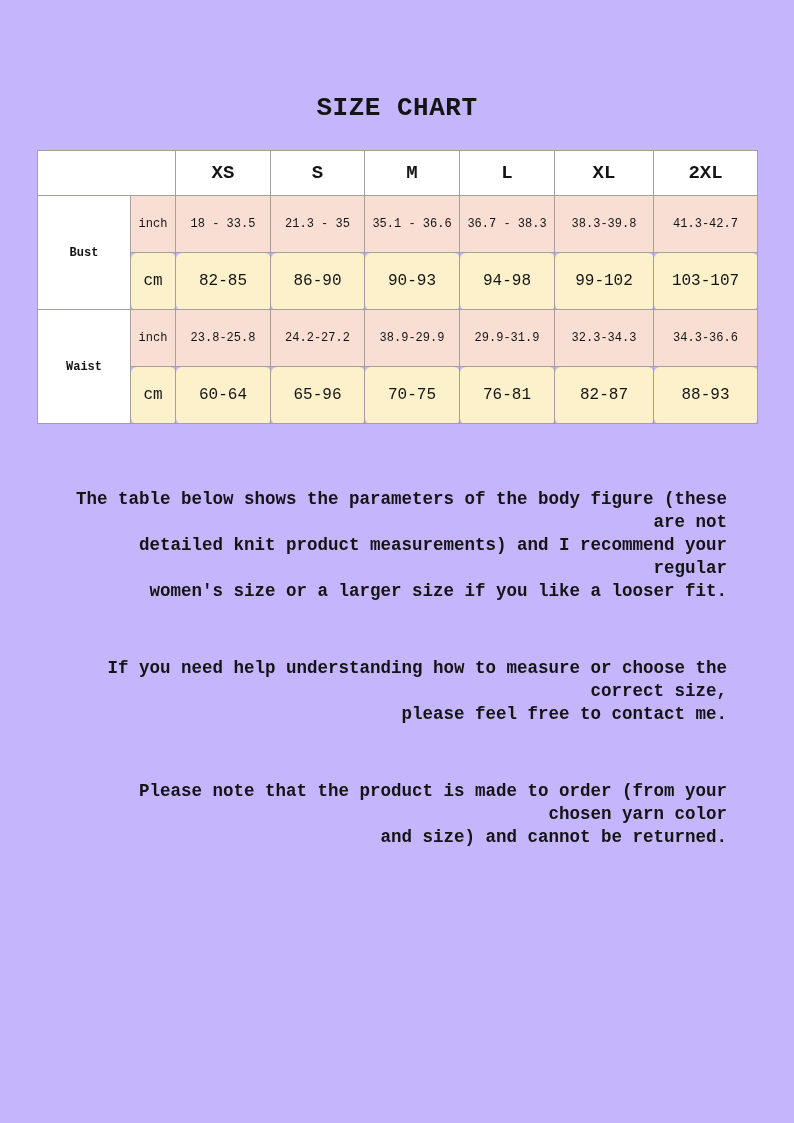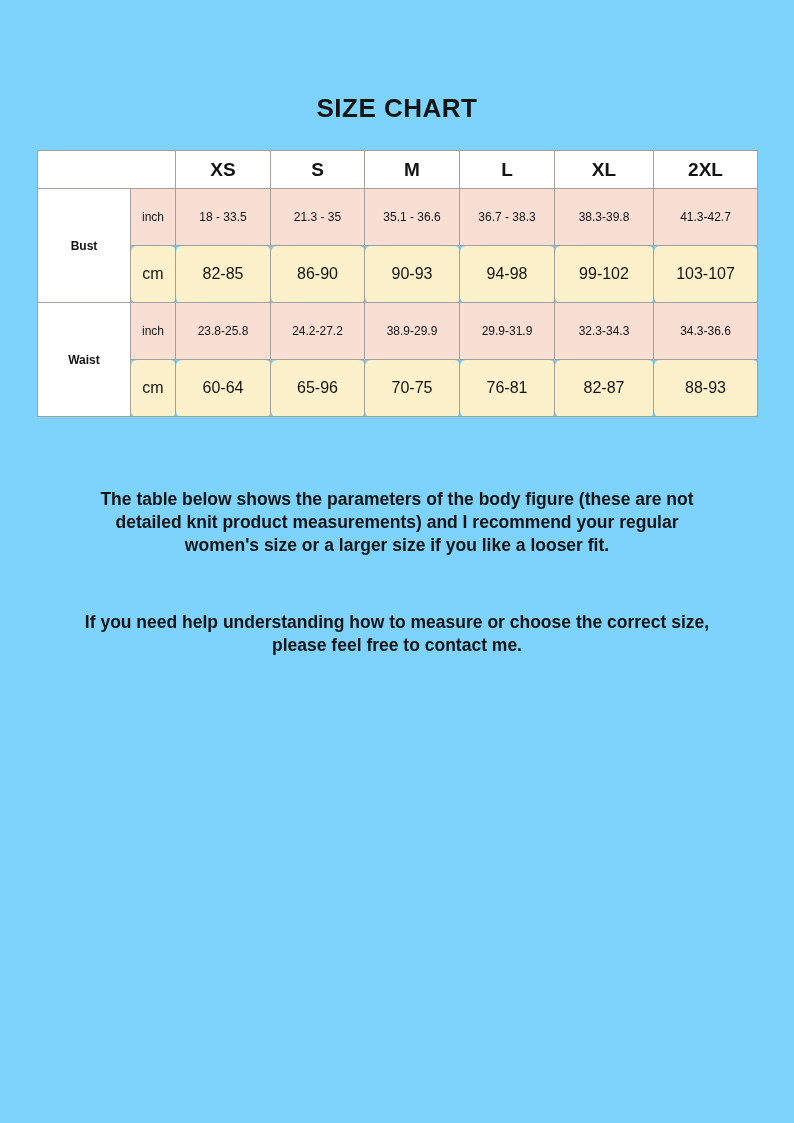--- a/index.html
+++ b/index.html
@@ -4,22 +4,22 @@
 <style>
   html, body {
     margin: 0;
     padding: 0;
     background: #ffffff;
   }
   .page {
     position: relative;
     width: 794px;
     height: 1123px;
-    background: #7dd3fc;
-    font-family: Liberation Sans, sans-serif;
+    background: #c4b5fd;
+    font-family: Liberation Mono, monospace;
     color: #141414;
     overflow: hidden;
   }
   .title {
     position: absolute;
     top: 93px;
     left: 0;
     right: 0;
     margin: 0;
     text-align: center;
@@ -37,41 +37,41 @@
     table-layout: fixed;
   }
   table.chart th,
   table.chart td {
     border: 1px solid var(--border-c, #a6a09a);
     text-align: center;
     vertical-align: middle;
     padding: 0;
     overflow: hidden;
   }
-  tr.head-row { height: 38px; }
+  tr.head-row { height: 45px; }
   tr.data-row { height: 57px; }
   tr.head-row th {
     background: #ffffff;
     font-size: 19px;
     font-weight: bold;
   }
   tr.row-inch td { background: var(--inch-bg, #f9ded4); font-size: 12px; }
   tr.row-cm td   { background: var(--cm-bg, #fcf1cb);   font-size: 16px; border-radius: 6px; }
   td.measure {
     background: #ffffff !important;
     font-size: 21px;
     font-weight: bold;
   }
   td.unit { font-size: 15px; }
   .notes {
     position: absolute;
     top: 488px;
     left: 0;
     right: 0;
-    text-align: center;
+    text-align: right;
   }
   .notes p {
     margin: 0 auto;
     max-width: 660px;
     font-size: 17.5px;
     font-weight: bold;
     line-height: 23px;
     white-space: pre-line;
     color: #141414;
   }
@@ -147,15 +147,17 @@
       </tr>
     </tbody>
   </table>
 
   <div class="notes">
     <p>The table below shows the parameters of the body figure  (these are not
 detailed knit product measurements) and I recommend your regular
 women's size or a larger size if you like a looser fit.</p>
     <p>If you need help understanding how to measure or choose the correct size,
 please feel free to contact me.</p>
+    <p>Please note that the product is made to order (from your chosen yarn color
+and size) and cannot be returned.</p>
   </div>
 
 </div>
 
 </body></html>

